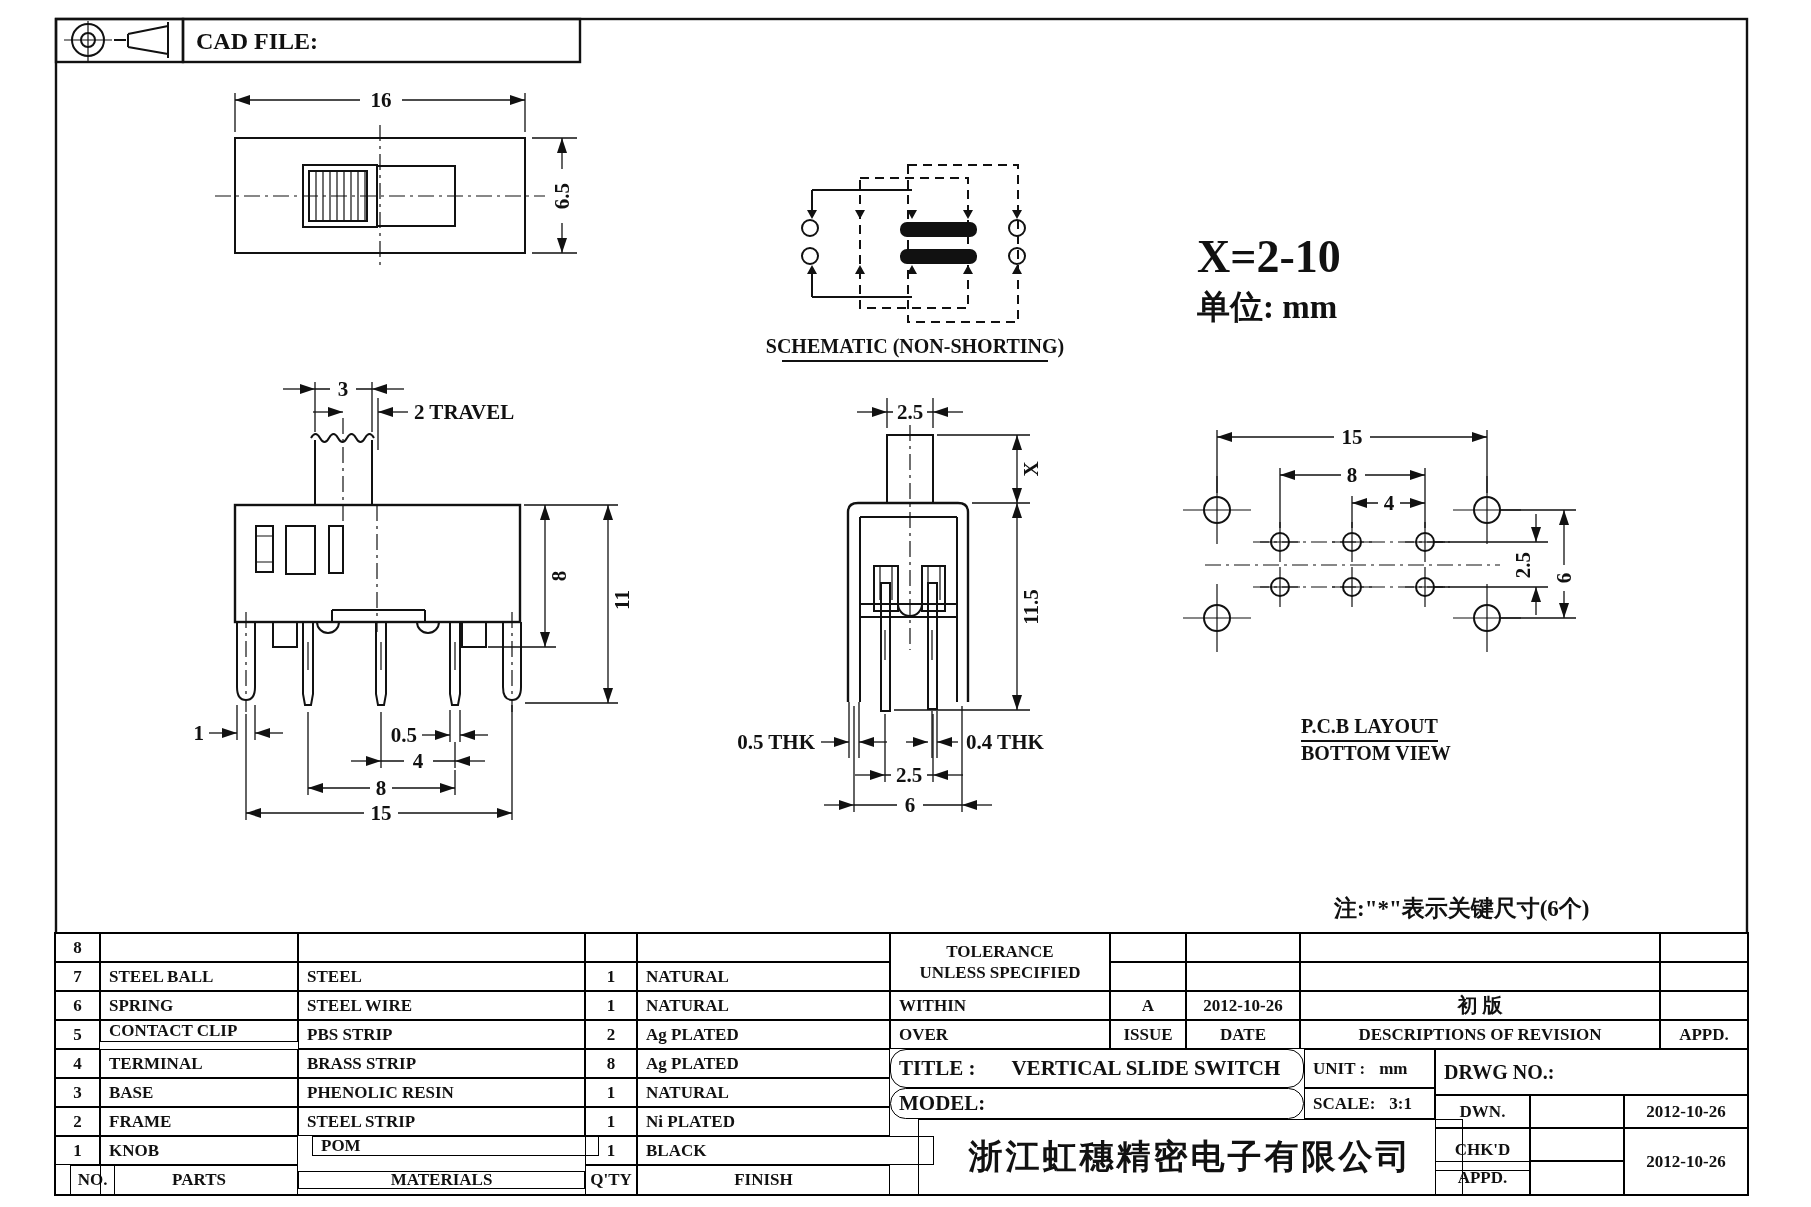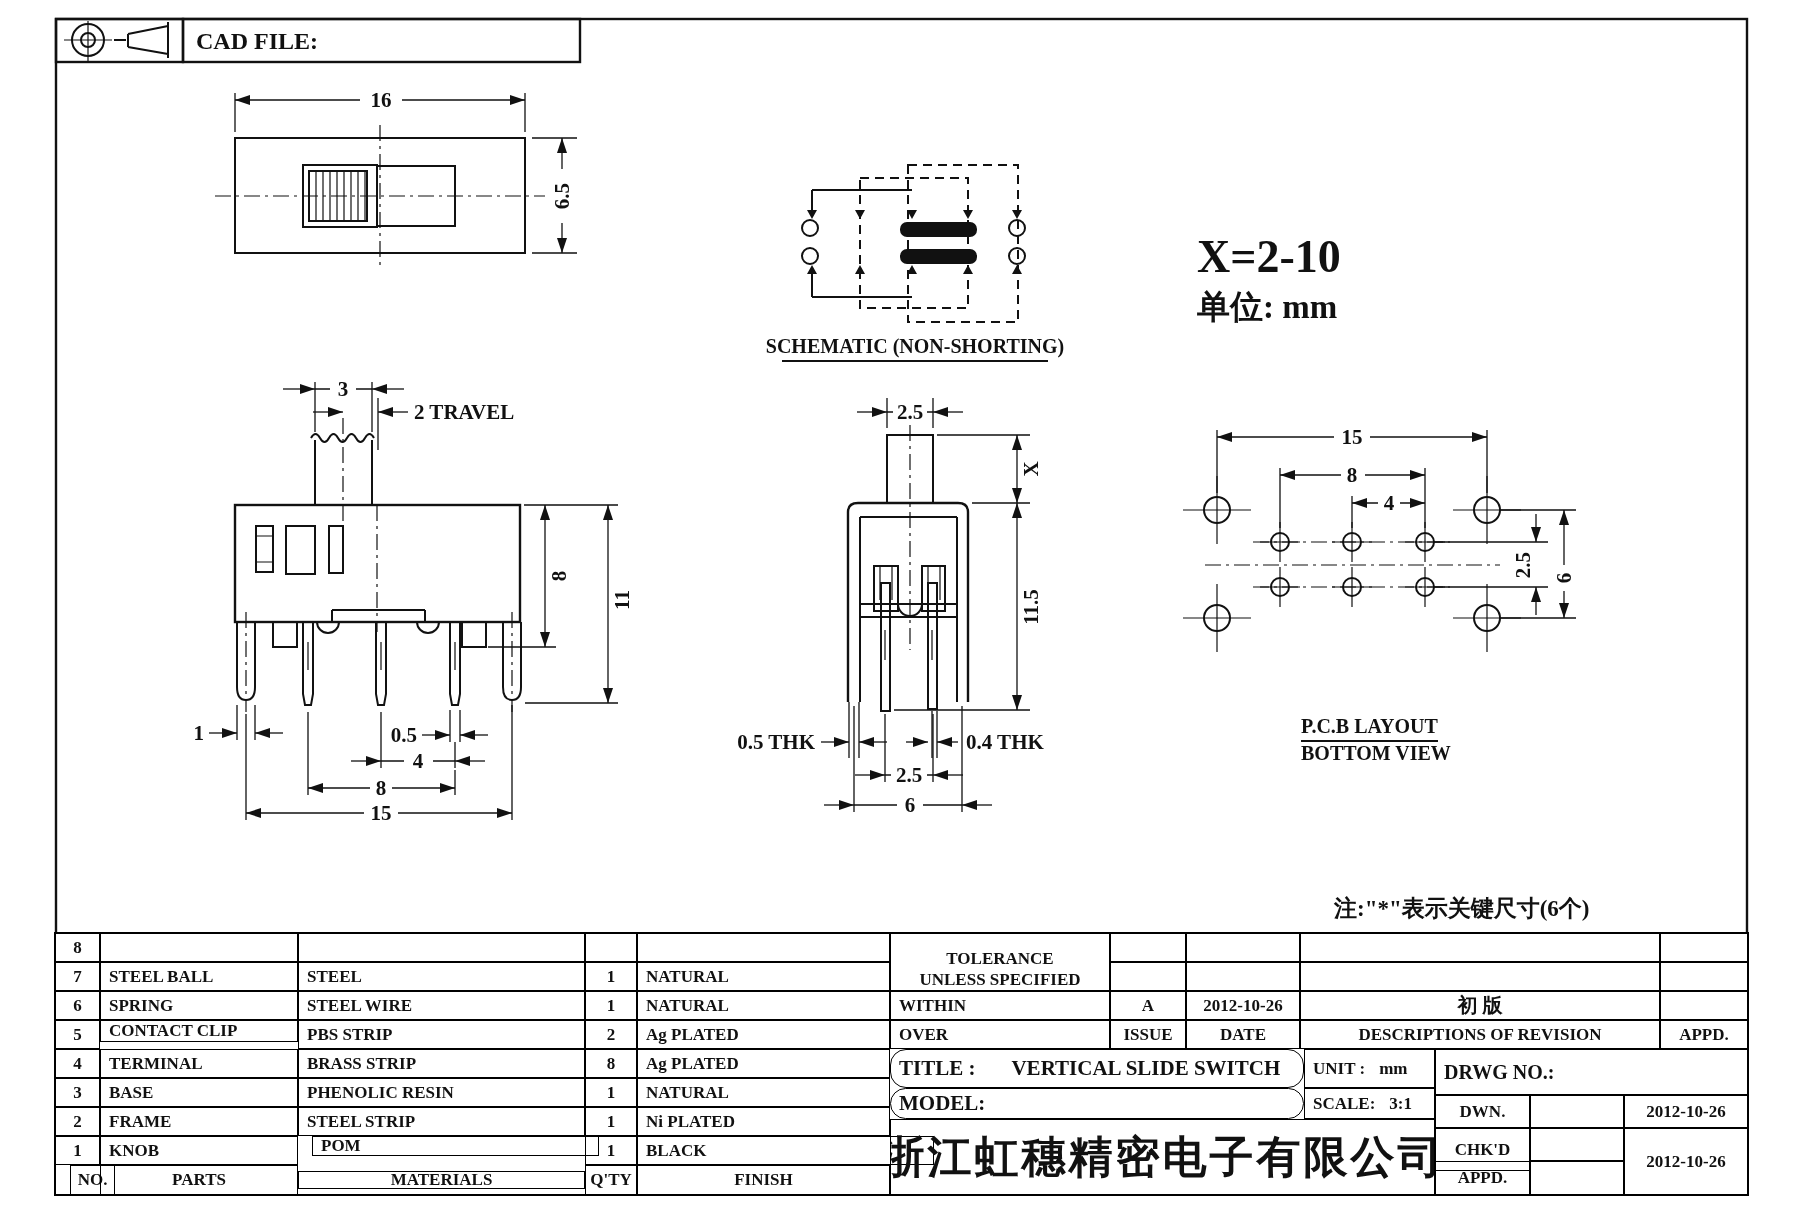--- a/index.html
+++ b/index.html
@@ -19,24 +19,24 @@
   .big{font-size:46px;}
   .cn{font-size:33px;}
   .note{font-size:23px;}
   
   .tblwrap{position:absolute;left:55px;top:933px;width:1693px;height:262px;
            outline:2.5px solid #000;outline-offset:-1px;}
   .cell{position:absolute;display:flex;align-items:center;border:1px solid #000;
         box-sizing:border-box;font-weight:bold;font-size:17px;white-space:nowrap;overflow:hidden;}
   .c{justify-content:center;text-align:center;}
   .l{padding-left:8px;}
-  .col{flex-direction:column;justify-content:flex-end;line-height:1.25;}
+  .col{flex-direction:column;justify-content:center;line-height:1.25;}
   .f20{font-size:20px;}
   .f21{font-size:21px;border-radius:16px;}
-  .company{font-size:44px;letter-spacing:3px;justify-content:center;}
+  .company{font-size:34px;letter-spacing:3px;justify-content:center;margin-left:28px;}
   .gap36{margin-left:36px;}
   .gap14{margin-left:14px;}
 </style>
 </head>
 <body>
 
 <div class="page">
 
 <svg width="1811" height="933" viewBox="0 0 1811 933">
   <defs>

